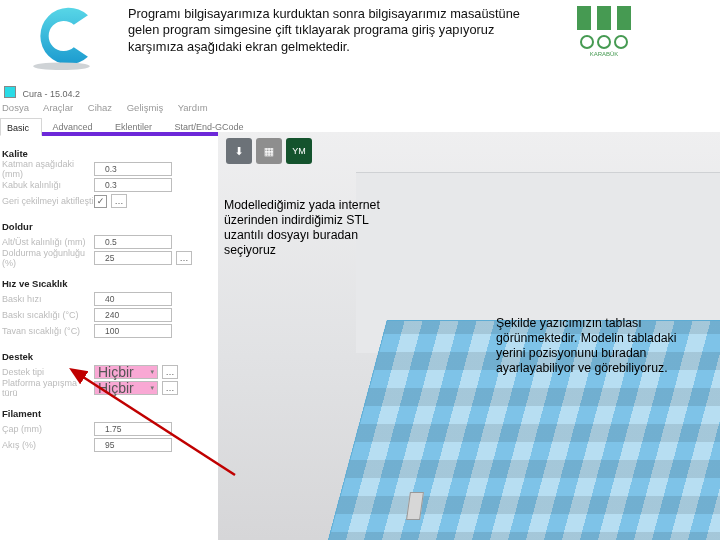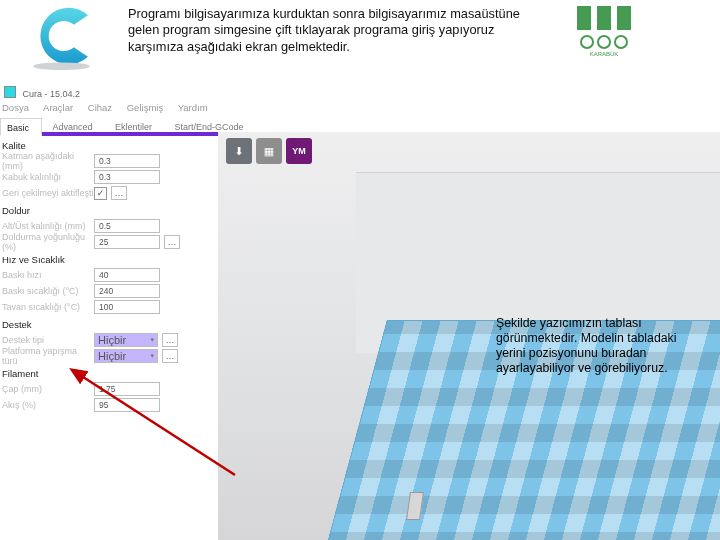--- a/index.html
+++ b/index.html
@@ -16,46 +16,46 @@
 .win-title{position:absolute;left:4px;top:0;height:16px;font-size:9px;color:#666}
 .win-title .app-icon{display:inline-block;width:10px;height:10px;background:#2adbe6;border:1px solid #888;margin-right:4px;vertical-align:-1px}
 .menubar{position:absolute;left:2px;top:16px;font-size:9.5px;color:#999}
 .menubar span{margin-right:12px}
 .tabbar{position:absolute;left:0;top:30px;width:720px;height:16px;border-bottom:4px solid #6d28d9}
 .tabbar .tab{display:inline-block;font-size:9px;padding:4px 12px 2px 6px;color:#777}
 .tabbar .tab.active{background:#fff;border:1px solid #d6d6d6;border-bottom:1px solid #fff;color:#222;position:relative;top:1px}
 
 
 .settings{position:absolute;left:2px;top:50px;width:208px;font-size:9px;color:#555}
-.settings h4{margin:4px 0 2px 0;font-size:9.5px;font-weight:normal;color:#222}
+.settings h4{margin:12px 0 2px 0;font-size:9.5px;font-weight:bold;color:#222}
 .row{display:flex;align-items:center;height:16px}
 .row .lbl{flex:0 0 92px;color:#bbb}
-.row .inp{flex:0 0 56px;height:12px;border:1px solid #bdbdbd;font-size:8.5px;padding:0 4px;background:#fff;display:flex;align-items:center}
+.row .inp{flex:0 0 56px;height:12px;border:1px solid #bdbdbd;font-size:8.5px;padding:0 10px;background:#fff;display:flex;align-items:center}
 .row .chk{width:11px;height:11px;border:1px solid #999;display:flex;align-items:center;justify-content:center;font-size:9px}
-.row .sel{flex:0 0 56px;height:12px;border:1px solid #bdbdbd;font-size:11px;padding:0 3px;background:#c4b5fd;display:flex;align-items:center;justify-content:space-between}
+.row .sel{flex:0 0 56px;height:12px;border:1px solid #bdbdbd;font-size:14px;padding:0 3px;background:#f9a8d4;display:flex;align-items:center;justify-content:space-between}
 .sel::after{content:"▾";font-size:7px;color:#777}
 .row .dots{width:14px;height:12px;border:1px solid #bdbdbd;margin-left:4px;display:flex;align-items:center;justify-content:center;font-size:9px}
 
 
 .viewport{position:absolute;left:218px;top:46px;right:0;bottom:0;background:#ebecee;overflow:hidden}
 .vp-inner{position:absolute;inset:0;background:
   linear-gradient(180deg,#efeff0 0%,#e1e2e4 55%,#d6d6d8 100%)}
 
 .plate{position:absolute;left:138px;top:188px;width:460px;height:230px;transform:skewX(-15deg);
   background:
     repeating-linear-gradient(90deg,#7ec3e8 0 18px,#b7def2 18px 36px),
     repeating-linear-gradient(0deg,rgba(0,0,0,.10) 0 18px,rgba(255,255,255,.15) 18px 36px);
   background-blend-mode:multiply;box-shadow:0 0 0 1px #5dacd4 inset}
 .wall{position:absolute;left:138px;top:40px;width:380px;height:180px;background:#e7e8ea;border-right:1px solid #cfd1d4;border-top:1px solid #cfd1d4}
 .nozzle{position:absolute;left:190px;bottom:20px;width:12px;height:26px;background:#d7d7d7;border:1px solid #999;transform:skewX(-8deg)}
 
 .vp-btn{position:absolute;top:6px;width:26px;height:26px;border-radius:3px;background:#6c7278;display:flex;align-items:center;justify-content:center;color:#fff;font-size:11px}
 .vp-btn.b1{left:8px}
 .vp-btn.b2{left:38px;background:#8e8e8e}
-.vp-btn.b3{left:68px;background:#701a75;font-size:9px;font-weight:bold}
+.vp-btn.b3{left:68px;background:#14532d;font-size:9px;font-weight:normal}
 
 
 .ann{position:absolute;font-size:12.3px;line-height:1.23;color:#000}
 
 
 .arrow{position:absolute;pointer-events:none}
 .arrow svg{overflow:visible}
 </style>
 </head>
 <body>
@@ -177,20 +177,21 @@
         </div>
     <div class="vp-btn b2">
           <span>▦</span>
         </div>
     <div class="vp-btn b3">
           <span>YM</span>
         </div>
   </div>
 </div>
 
+<div class="ann" style="left:224px;top:198px;width:172px">Modellediğimiz  yada internet üzerinden indirdiğimiz STL uzantılı dosyayı buradan seçiyoruz</div>
 <div class="ann" style="left:496px;top:316px;width:190px">Şekilde yazıcımızın tablası görünmektedir. Modelin tabladaki yerini pozisyonunu buradan ayarlayabiliyor ve görebiliyoruz.</div>
 
 <div class="arrow" style="left:60px;top:360px;width:200px;height:150px">
   <svg width="200" height="150">
     <defs>
           <marker id="ah" markerWidth="10" markerHeight="10" refX="2" refY="3" orient="auto">
       <path d="M0,0 L0,6 L7,3 Z" fill="#c00000"></path>
           </marker>
         </defs>
     <line x1="175" y1="115" x2="20" y2="15" stroke="#c00000" stroke-width="2.6" marker-end="url(#ah)"></line>

